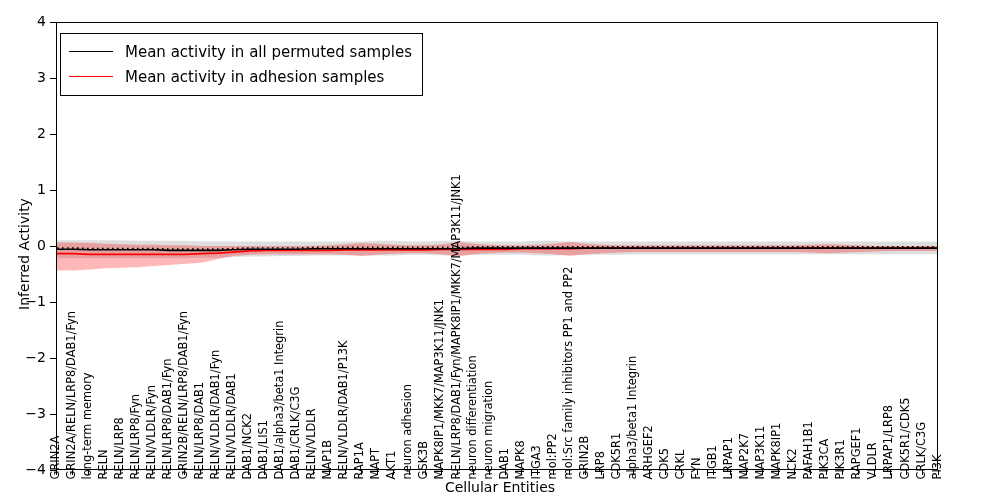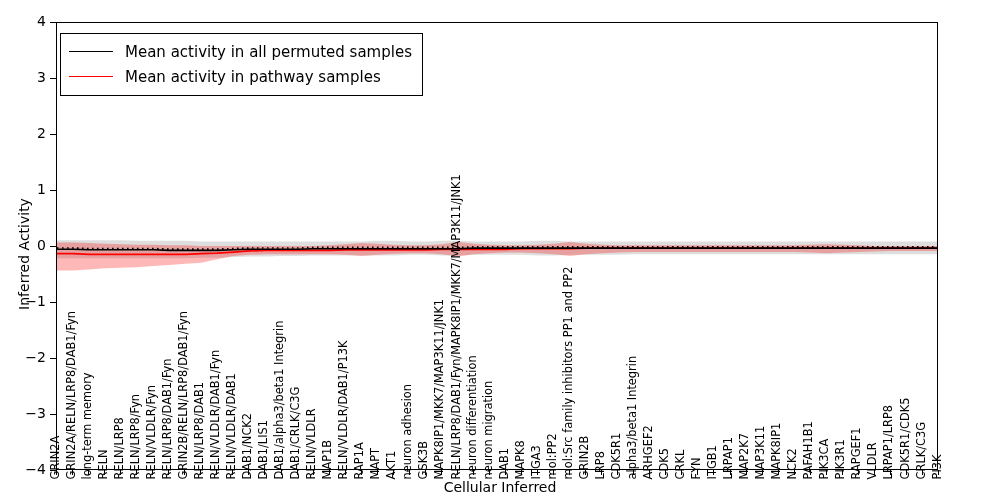--- a/index.html
+++ b/index.html
@@ -187,26 +187,26 @@
       <div class="xtick-mark" style="left: 889.891px;"></div>
       <div class="xtick-txt" style="left: 894.491px; top: 468px;">LRPAP1/LRP8</div>
       <div class="xtick-mark" style="left: 905.927px;"></div>
       <div class="xtick-txt" style="left: 910.527px; top: 468px;">CDK5R1/CDK5</div>
       <div class="xtick-mark" style="left: 921.964px;"></div>
       <div class="xtick-txt" style="left: 926.564px; top: 468px;">CRLK/C3G</div>
       <div class="xtick-mark" style="left: 938px;"></div>
       <div class="xtick-txt" style="left: 942.6px; top: 468px;">PI3K</div>
     </div>
 
-  <div id="xlabel">Cellular Inferred</div>
+  <div id="xlabel">Cellular Entities</div>
 
   <div id="legend">
     <div class="legend-row">
       <span class="legend-line" style="border-top:1.6px solid #000;"></span>
       <span class="legend-txt">Mean activity in all permuted samples</span>
     </div>
     <div class="legend-row">
       <span class="legend-line" style="border-top:1.6px solid #ff0000;"></span>
-      <span class="legend-txt">Mean activity in pathway samples</span>
+      <span class="legend-txt">Mean activity in adhesion samples</span>
     </div>
   </div>
 
 </div>
 
 </body></html>

